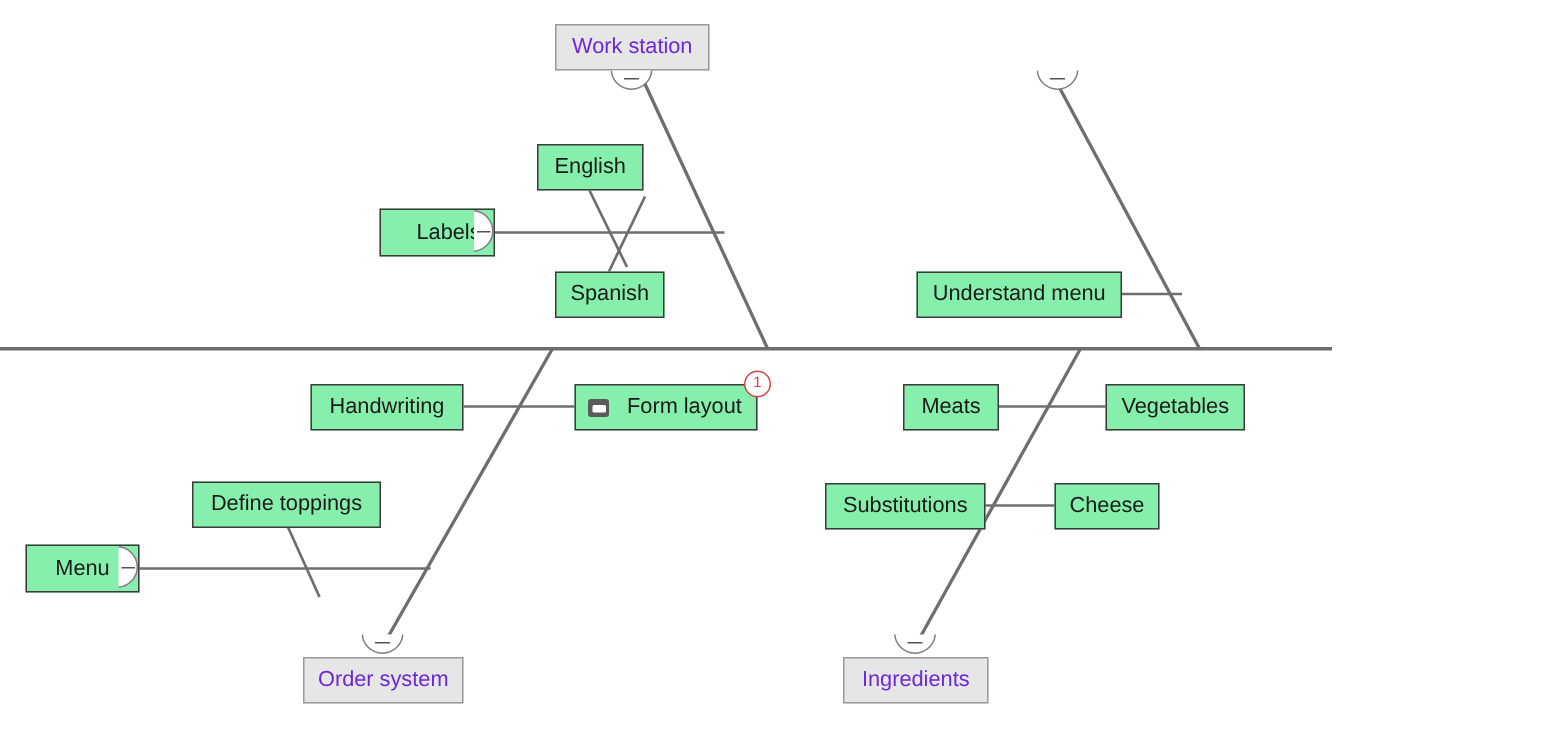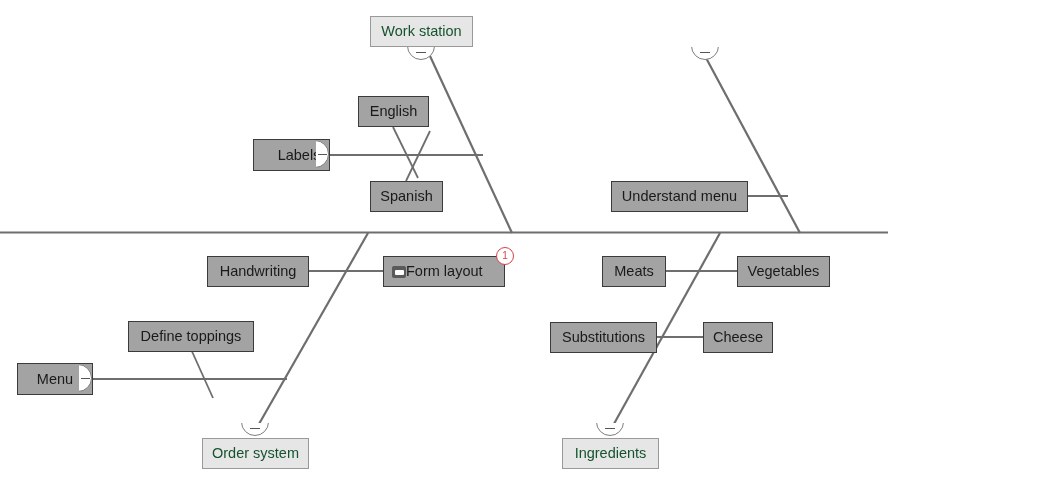--- a/index.html
+++ b/index.html
@@ -32,37 +32,37 @@
   .node {
     position: absolute;
     box-sizing: border-box;
     display: flex;
     align-items: center;
     justify-content: center;
     font-size: 14.5px;
     line-height: 1;
     color: #1a1a1a;
     white-space: nowrap;
-    background: #a3a3a3;
+    background: #86efac;
     border: 1px solid #3b3b3b;
   }
   .node.category {
     background: #e6e6e6;
     border: 1px solid #999999;
-    color: #14532d;
+    color: #6d28d9;
   }
   .node.effect {
     background: #eeb2ac;
     border: 1px solid #d0837e;
     color: #1a1a1a;
   }
   .node.with-icon {
     justify-content: flex-start;
     padding-left: 8px;
-    gap: 0;
+    gap: 12px;
   }
   .note-icon {
     width: 14px;
     height: 12px;
     border-radius: 2px;
     background: #5a5a5a;
     position: relative;
     flex: 0 0 auto;
     display: inline-block;
   }

